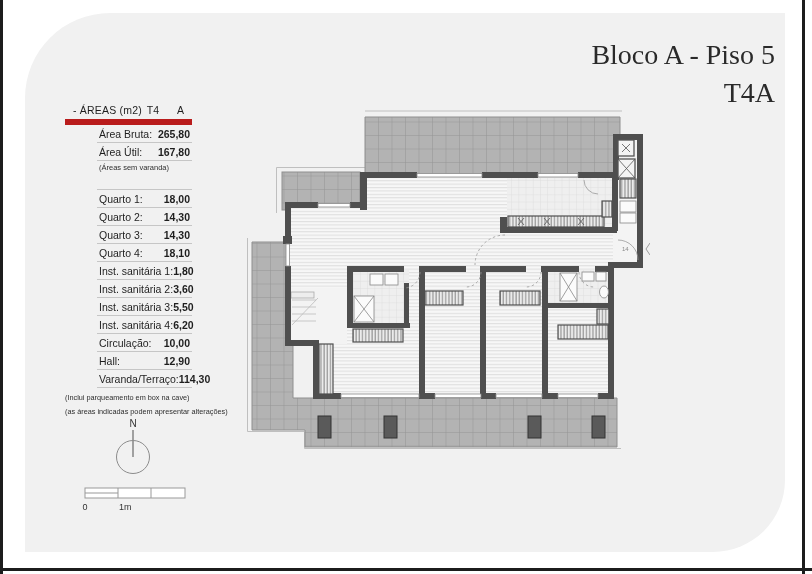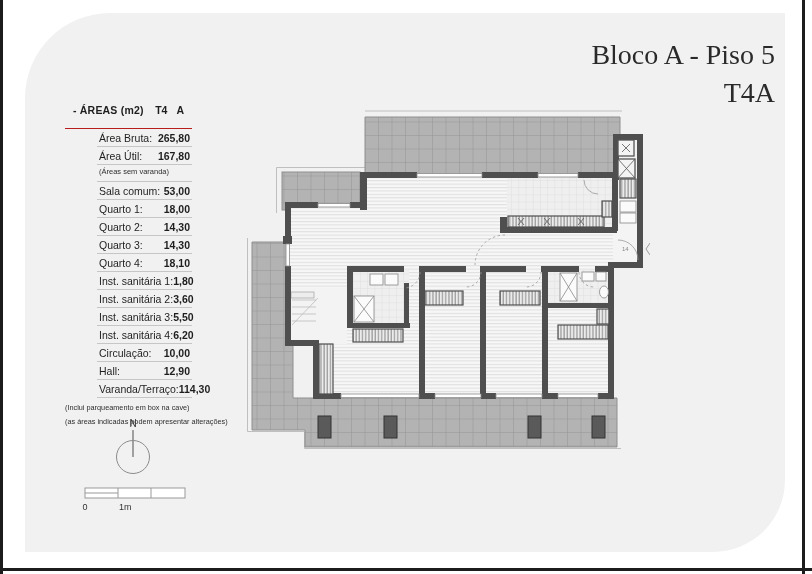--- a/index.html
+++ b/index.html
@@ -14,30 +14,30 @@
         border-radius:85px 0 72px 0;}
   
   .title-block{position:absolute;right:37px;top:38px;text-align:right;color:#2a2a2a;
                font-family:"Liberation Serif",serif;}
   .title-line1{font-size:28px;line-height:34px;}
   .title-line2{font-size:28px;line-height:34px;margin-top:4px;}
   .caption{position:absolute;left:626px;top:430px;font-family:"Liberation Serif",serif;
            font-size:17px;color:#2a2a2a;white-space:nowrap;}
   
   .areas{position:absolute;left:65px;top:103px;width:127px;color:#1e1e1e;}
-  .thead{display:flex;align-items:baseline;font-size:10.5px;font-weight:bold;
-         border-bottom:1px solid #b91c1c;padding:1px 0 12px 8px;}
+  .thead{display:flex;align-items:baseline;font-size:10.5px;font-weight:normal;
+         border-bottom:6px solid #b91c1c;padding:1px 0 3px 8px;}
   .thead .ht{flex:1;letter-spacing:0.2px;}
-  .thead .htyp{margin-right:9px;}
+  .thead .htyp{margin-right:18px;}
   .thead .hfr{margin-right:8px;}
   .trow{display:flex;justify-content:space-between;align-items:baseline;font-size:10.5px;
         border-bottom:1px solid #c6c6c6;padding:3px 2px 3px 2px;height:11px;margin-left:32px;}
   .trow .tlabel{white-space:nowrap;}
   .trow .tval{white-space:nowrap;font-weight:bold;}
-  .trow.subnote{font-size:7.5px;color:#2e2e2e;height:8px;padding-top:2px;padding-bottom:6px;}
+  .trow.subnote{font-size:7.5px;color:#2e2e2e;height:8px;padding-top:2px;padding-bottom:18px;}
   .footnote{font-size:7.3px;color:#2e2e2e;margin-top:5px;white-space:nowrap;}
   
   .plan-svg{position:absolute;left:245px;top:105px;}
   .compass-svg{position:absolute;left:105px;top:418px;}
   .scale-svg{position:absolute;left:78px;top:482px;}
 </style>
 </head>
 <body>
 
 <div id="stage">
@@ -59,24 +59,20 @@
         <span class="tlabel">Área Bruta:</span>
         <span class="tval">265,80</span>
       </div>
     <div class="trow">
         <span class="tlabel">Área Útil:</span>
         <span class="tval">167,80</span>
       </div>
     <div class="trow subnote">
         <span class="tlabel">(Áreas sem varanda)</span>
         <span class="tval"></span>
-      </div>
-    <div class="trow">
-        <span class="tlabel">Sala comum:</span>
-        <span class="tval">53,00</span>
       </div>
     <div class="trow">
         <span class="tlabel">Quarto 1:</span>
         <span class="tval">18,00</span>
       </div>
     <div class="trow">
         <span class="tlabel">Quarto 2:</span>
         <span class="tval">14,30</span>
       </div>
     <div class="trow">

